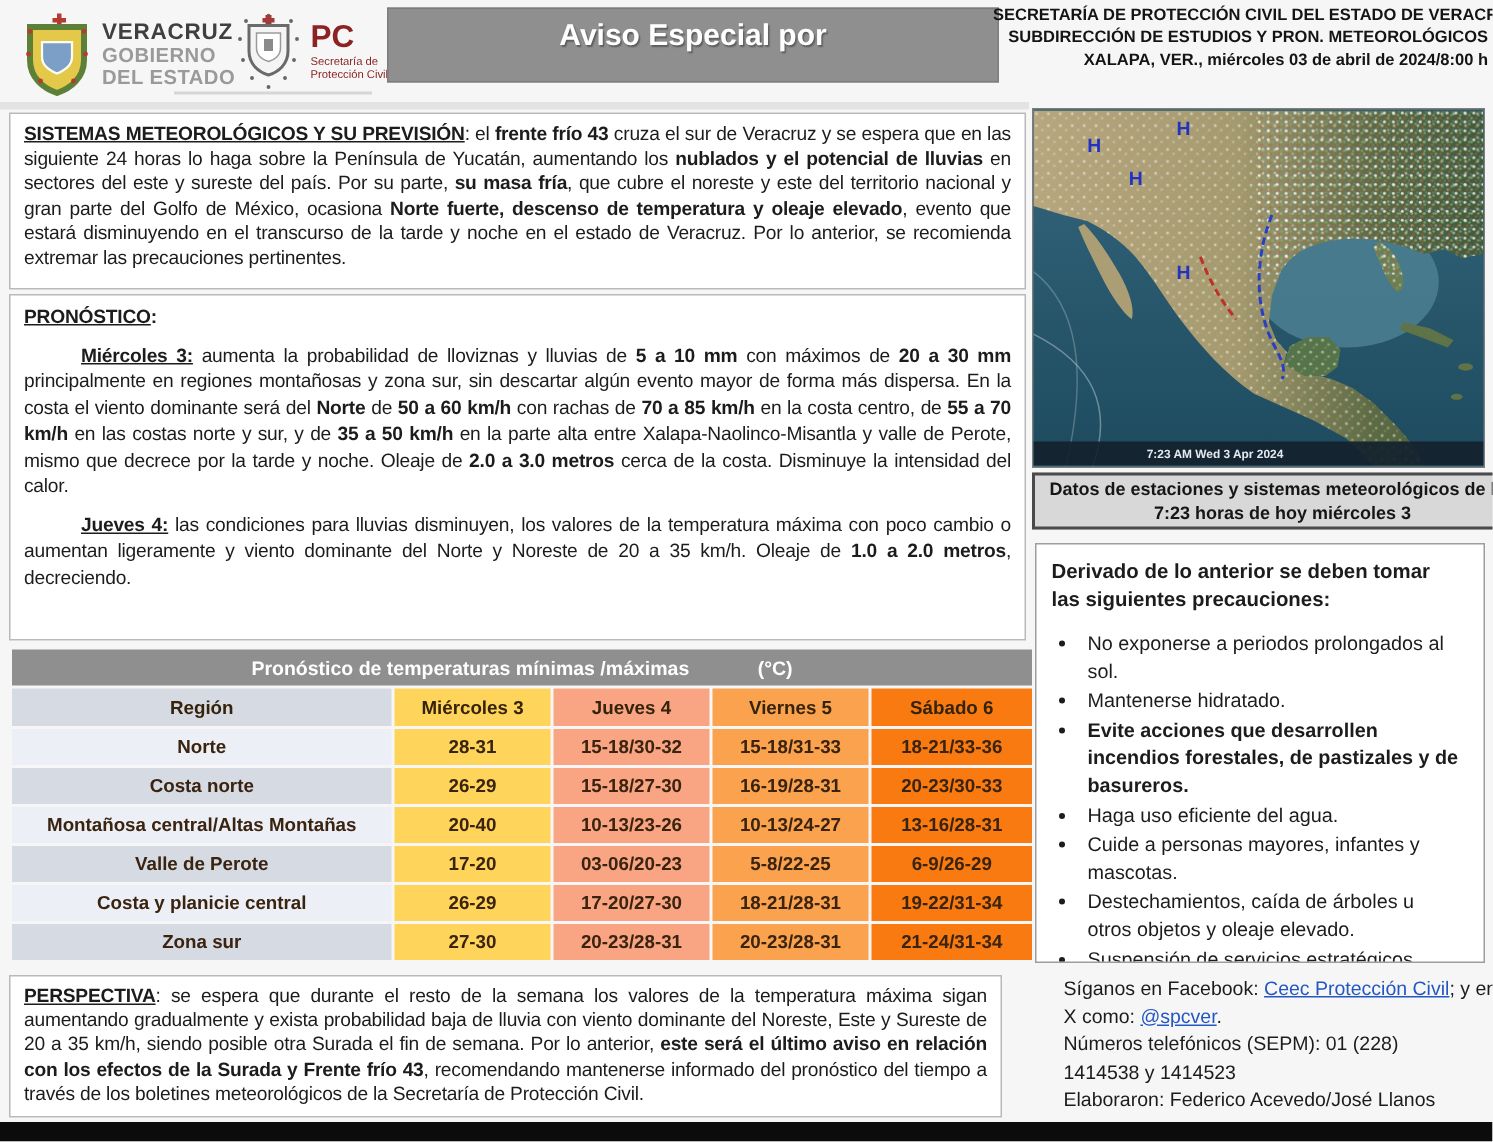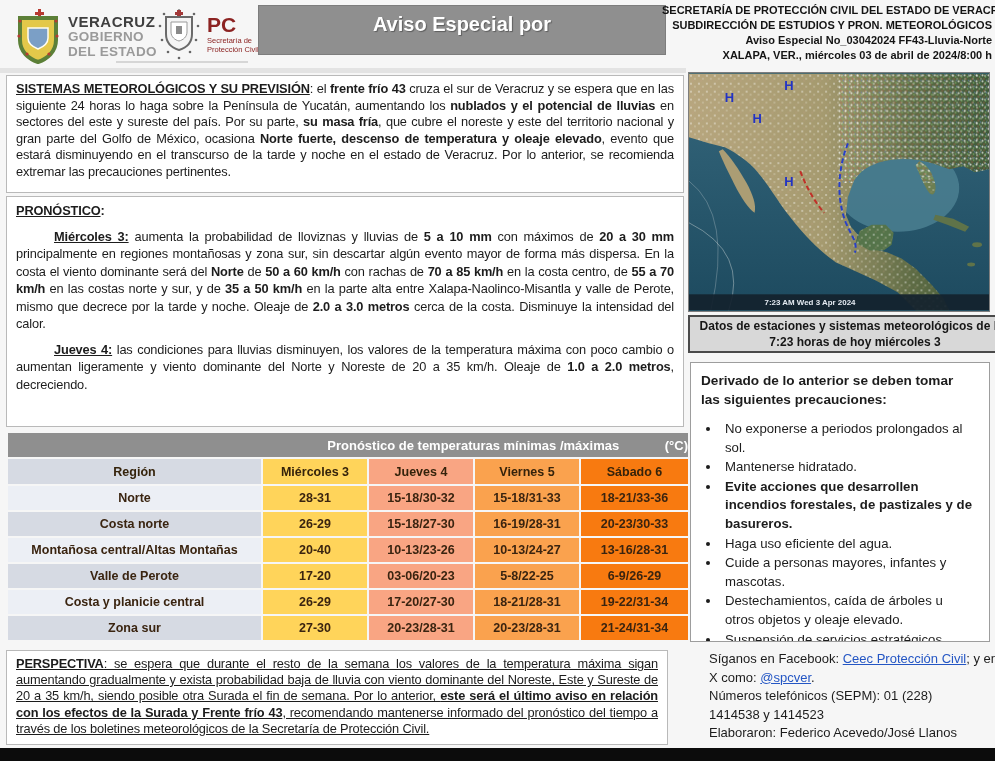--- a/index.html
+++ b/index.html
@@ -36,34 +36,34 @@
 
   
   .box{
     position:absolute;left:6px;width:678px;background:#fff;
     border:1px solid #b9b9b9;box-sizing:border-box;
     padding:5px 9px;font-size:12.8px;letter-spacing:-0.15px;
     text-align:justify;color:#1c1c1c;overflow:hidden;
   }
   .box-sistemas{top:75px;height:118px;line-height:16.5px;}
   .box-pronostico{top:196px;height:231px;line-height:17.5px;}
-  .box-perspectiva{top:650px;height:95px;width:662px;line-height:16.2px;text-decoration:underline;}
+  .box-perspectiva{top:650px;height:95px;width:662px;line-height:16.2px;}
   .p-indent{text-indent:38px;margin:8px 0 0 0;}
   .p-plain{margin:0;}
 
   
   table.temps{
     position:absolute;left:6px;top:431px;width:678px;
     border-collapse:separate;border-spacing:2px;background:#f6f6f6;
     table-layout:fixed;
   }
   table.temps th,table.temps td{padding:0;}
   .tabletitle{
     background:var(--table_header_gray,#8f8f8f);color:#fff;
-    font-size:13px;font-weight:bold;height:24px;text-align:right;
+    font-size:13px;font-weight:bold;height:24px;text-align:center;
   }
   .tabletitle .unit{margin-left:42px;}
   tr.cols th{font-size:12.5px;font-weight:bold;height:25px;color:#35230b;text-align:center;}
   th.region-h{background:var(--region_dark,#d6dae3);text-align:left;padding-left:8px;color:#222;}
   table.temps td{height:24px;font-size:12.5px;font-weight:bold;text-align:center;color:#3a2410;}
   td.region{text-align:left;padding-left:8px;color:#202020;}
   tbody tr:nth-child(odd) td.region{background:var(--region_light,#eceff5);}
   tbody tr:nth-child(even) td.region{background:var(--region_dark,#d6dae3);}
   .wed{background:var(--col_wednesday,#ffd45a);}
   .thu{background:var(--col_thursday,#f9a583);}
@@ -146,21 +146,20 @@
 
 <div class="hr-line"></div>
 
 <div class="banner">
   <div>Aviso Especial por</div>
 </div>
 
 <div class="hright">
   <div>SECRETARÍA DE PROTECCIÓN CIVIL DEL ESTADO DE VERACRUZ</div>
   <div>SUBDIRECCIÓN DE ESTUDIOS Y PRON. METEOROLÓGICOS</div>
-  <div>Aviso Especial No_03042024 FF43-Lluvia-Norte</div>
   <div>XALAPA, VER.,  miércoles 03 de abril de 2024/8:00 h</div>
 </div>
 
 <div class="hstrip"></div>
 
 <div class="box box-sistemas">
   <p class="p-plain"><span class="b u">SISTEMAS METEOROLÓGICOS Y SU PREVISIÓN</span><span>: el </span><span class="b">frente frío 43</span><span> cruza el sur de Veracruz y se espera que en las siguiente 24 horas lo haga sobre la Península de Yucatán, aumentando los </span><span class="b">nublados y el potencial de lluvias</span><span> en sectores del este y sureste del país. Por su parte, </span><span class="b">su masa fría</span><span>, que cubre el noreste y este del territorio nacional y gran parte del Golfo de México, ocasiona </span><span class="b">Norte fuerte, descenso de temperatura y oleaje elevado</span><span>, evento que estará disminuyendo en el transcurso de la tarde y noche en el estado de Veracruz. Por lo anterior, se recomienda extremar las precauciones pertinentes.</span></p>
 </div>
 
 <div class="box box-pronostico">

